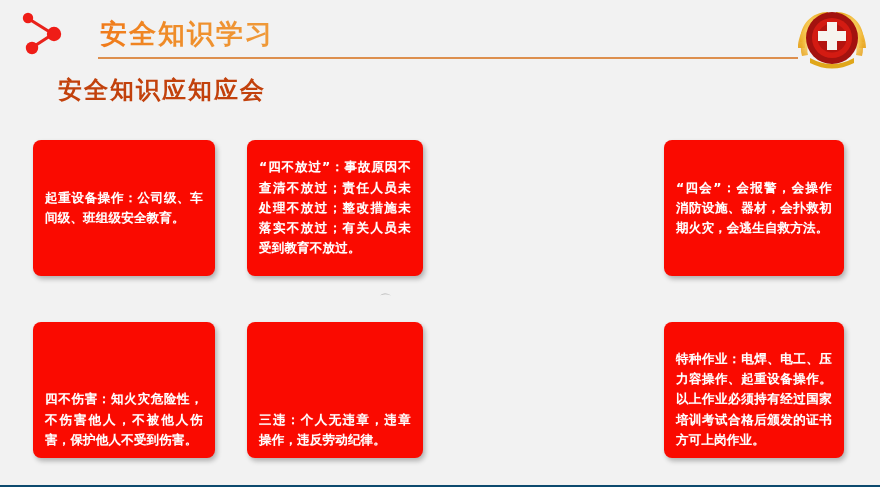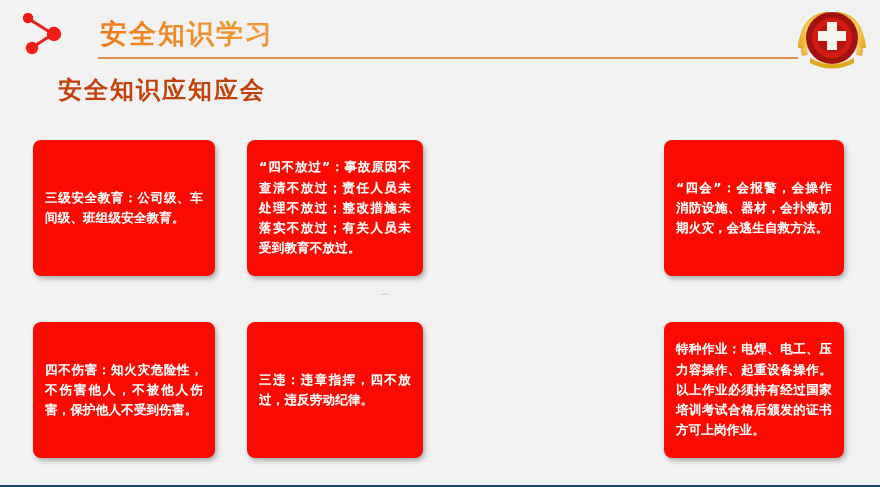--- a/index.html
+++ b/index.html
@@ -98,21 +98,21 @@
     font-weight: bold;
     text-align: justify;
     text-align-last: left;
     letter-spacing: 0.2px;
     width: 100%;
     text-shadow: 0 0 1px rgba(255,255,255,0.35);
   }
   
   .r1 { top: 8px;   height: 136px; }
   
-  .r2 { top: 190px; height: 136px; }
+  .r2 { top: 190px; height: 136px; align-items: flex-end; }
   .c1 { left: 33px;  width: 182px; }
   .c2 { left: 247px; width: 176px; }
   .c3 { left: 456px; width: 176px; }
   .c4 { left: 664px; width: 180px; }
 
   .cursor-mark {
     position: absolute;
     left: 379px;
     top: 294px;
     width: 12px;
@@ -175,38 +175,38 @@
 
           <path d="M16 56 q22 12 44 0 l0 5 q-22 11 -44 0 z" fill="#e0a71b"></path>
         </g>
       </svg>
     </span>
   </div>
 
   <div class="grid">
 
     <div class="card r1 c1">
-      <div class="card-text">三级安全教育：公司级、车间级、班组级安全教育。</div>
+      <div class="card-text">起重设备操作：公司级、车间级、班组级安全教育。</div>
     </div>
 
     <div class="card r1 c2">
       <div class="card-text">“四不放过”：事故原因不查清不放过；责任人员未处理不放过；整改措施未落实不放过；有关人员未受到教育不放过。</div>
     </div>
 
 
     <div class="card r1 c4">
       <div class="card-text">“四会”：会报警，会操作消防设施、器材，会扑救初期火灾，会逃生自救方法。</div>
     </div>
 
     <div class="card r2 c1">
       <div class="card-text">四不伤害：知火灾危险性，不伤害他人，不被他人伤害，保护他人不受到伤害。</div>
     </div>
 
     <div class="card r2 c2">
-      <div class="card-text">三违：违章指挥，四不放过，违反劳动纪律。</div>
+      <div class="card-text">三违：个人无违章，违章操作，违反劳动纪律。</div>
     </div>
 
 
     <div class="card r2 c4">
       <div class="card-text">特种作业：电焊、电工、压力容操作、起重设备操作。以上作业必须持有经过国家培训考试合格后颁发的证书方可上岗作业。</div>
     </div>
 
   </div>
 
   <div class="cursor-mark">⌒</div>

